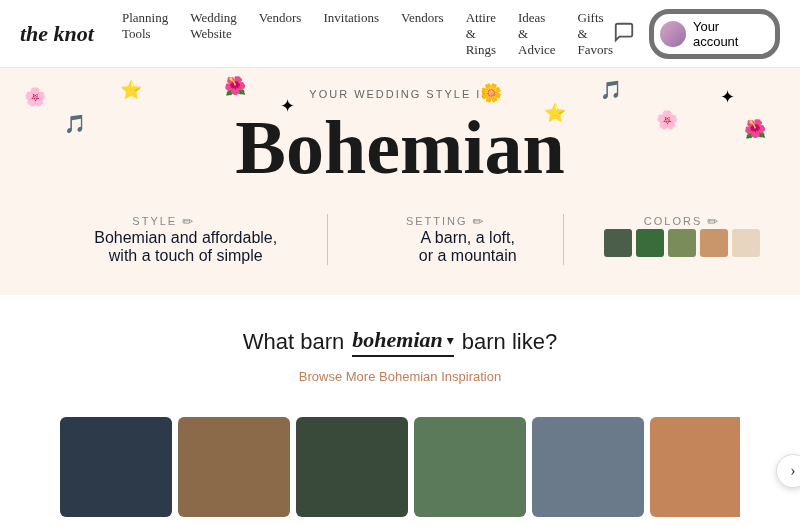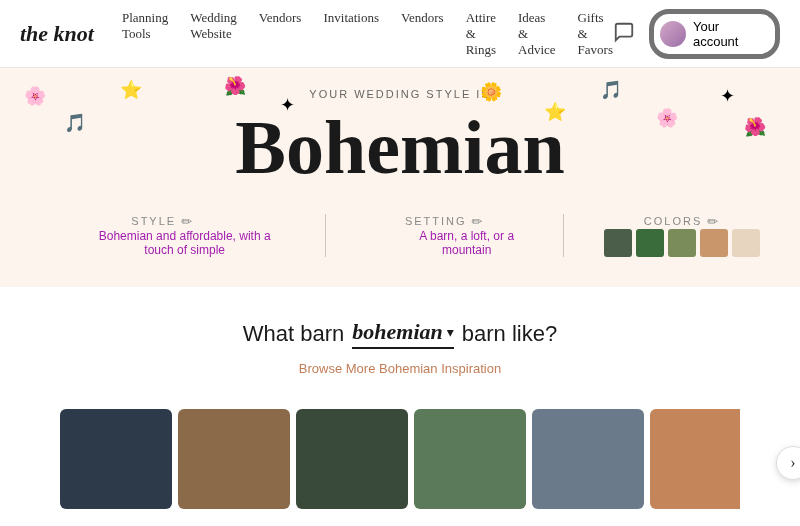--- a/index.html
+++ b/index.html
@@ -49,21 +49,21 @@
       padding: 0 40px; text-align: center;
       border-right: 1px solid #d0c5b8;
     }
     .hero-attr:last-child { border-right: none; }
     .hero-attr-label {
       font-family: Arial, sans-serif; font-size: 11px; letter-spacing: 2px;
       color: #888; text-transform: uppercase; margin-bottom: 0;
       display: flex; align-items: center; justify-content: center; gap: 5px; text-align: right;
     }
     .edit-icon { font-size: 13px; color: #888; cursor: pointer; }
-    .hero-attr-value { font-family: Arial, sans-serif; font-size: 12px; color: #a21caf; margin-left: 44px; }
+    .hero-attr-value { font-family: Arial, sans-serif; font-size: 16px; color: #0f172a; margin-left: 44px; }
     .color-swatches { display: flex; gap: 4px; justify-content: center; }
     .swatch {
       width: 28px; height: 28px; border-radius: 3px;
     }
 
     
     .what-would {
       background: #fff; padding: 32px 0 16px;
       text-align: center;
     }

